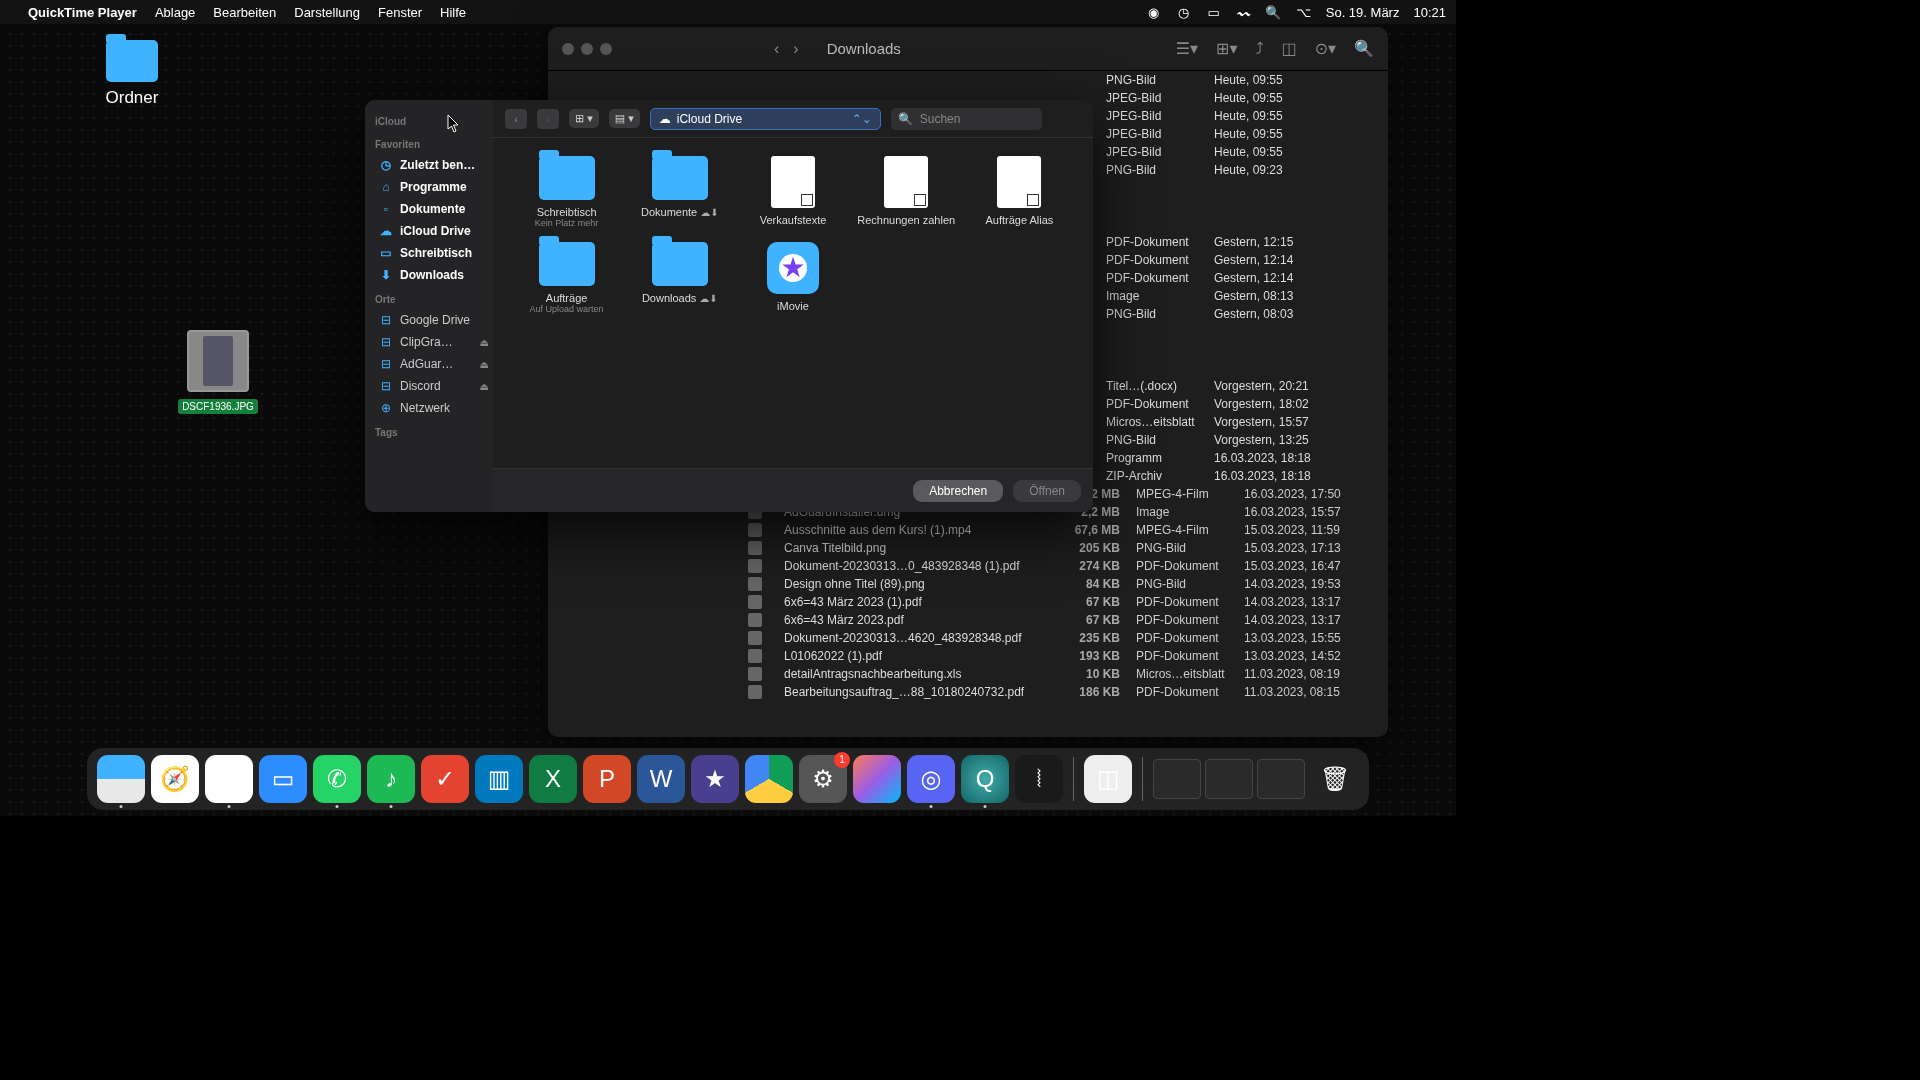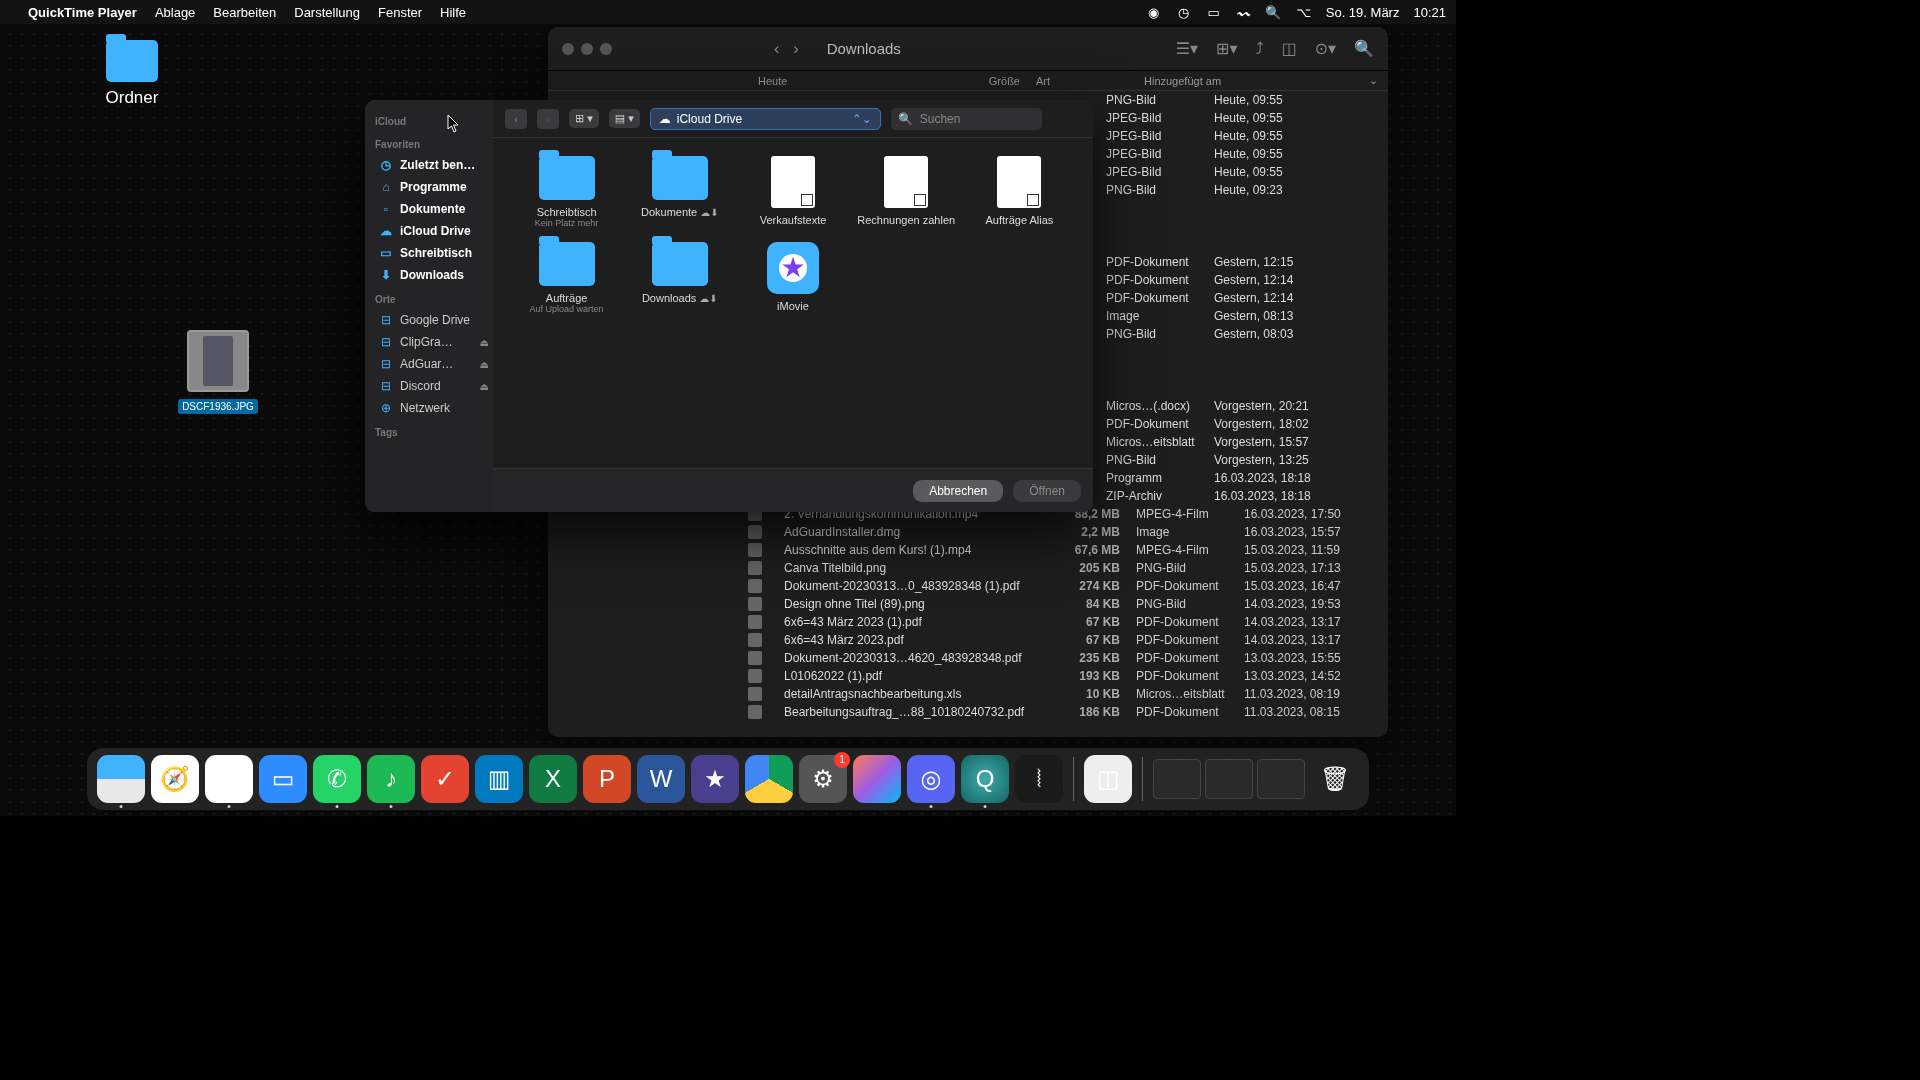--- a/index.html
+++ b/index.html
@@ -16,21 +16,21 @@
 .menubar-icon { width: 16px; height: 16px; display: inline-flex; align-items: center; justify-content: center; }
 
 
 .desktop-folder { position: absolute; top: 40px; left: 100px; width: 64px; text-align: center; }
 .folder-icon-lg { width: 52px; height: 42px; background: #3fb3ff; border-radius: 5px; margin: 0 auto 6px; position: relative; }
 .folder-icon-lg::before { content:""; position:absolute; top:-6px; left:0; width:20px; height:8px; background:#3fb3ff; border-radius:3px 3px 0 0; }
 .desktop-label { color:#fff; font-size:17px; }
 .desktop-file { position:absolute; top: 330px; left: 178px; width: 80px; text-align:center; }
 .desktop-thumb { width:62px; height:62px; background:#888; border:2px solid #999; border-radius:4px; margin:0 auto 4px; display:flex; align-items:center; justify-content:center; }
 .desktop-thumb-inner { width:30px; height:50px; background:#556; border-radius:2px; }
-.desktop-file-label { font-size:10px; color:#fff; background:#0369a1; padding:2px 4px; border-radius:3px; display:inline-block; }
+.desktop-file-label { font-size:10px; color:#fff; background:#15803d; padding:2px 4px; border-radius:3px; display:inline-block; }
 
 
 .finder-window { position:absolute; top:27px; left:548px; width:840px; height:710px; background:#1e1e1e; border-radius:10px; box-shadow:0 10px 40px rgba(0,0,0,0.6); display:flex; flex-direction:column; overflow:hidden; }
 .finder-titlebar { height:44px; display:flex; align-items:center; padding:0 14px; gap:12px; border-bottom:1px solid #000; }
 .traffic { display:flex; gap:7px; }
 .traffic span { width:12px; height:12px; border-radius:50%; background:#555; }
 .finder-nav { display:flex; gap:14px; margin-left:150px; color:#888; }
 .finder-title { color:#bbb; font-size:15px; font-weight:500; margin-left:16px; }
 .finder-tb-right { margin-left:auto; display:flex; gap:18px; color:#888; align-items:center; }
 .finder-sidebar-label { position:absolute; top:78px; left:14px; font-size:11px; color:#888; }
@@ -167,29 +167,20 @@
     <div class="finder-tb-right">
       <span>☰▾</span>
       <span>⊞▾</span>
       <span>⤴</span>
       <span>◫</span>
       <span>⊙▾</span>
       <span>🔍</span>
     </div>
   </div>
   <div class="finder-sidebar-label">iCloud</div>
-  <div class="finder-columns">
-    <div class="fcol-heute">Heute</div>
-    <div class="fcol-size">Größe</div>
-    <div class="fcol-kind">Art</div>
-    <div class="fcol-date">
-        <span>Hinzugefügt am</span>
-        <span>⌄</span>
-      </div>
-  </div>
   <div class="finder-rows" id="finder-rows">
       <div class="finder-peek">
         <div class="pk-kind">PNG-Bild</div>
         <div class="pk-date">Heute, 09:55</div>
       </div>
       <div class="finder-peek">
         <div class="pk-kind">JPEG-Bild</div>
         <div class="pk-date">Heute, 09:55</div>
       </div>
       <div class="finder-peek">
@@ -246,21 +237,21 @@
       </div>
       <div class="finder-peek">
         <div class="pk-kind"></div>
         <div class="pk-date"></div>
       </div>
       <div class="finder-peek">
         <div class="pk-kind"></div>
         <div class="pk-date"></div>
       </div>
       <div class="finder-peek">
-        <div class="pk-kind">Micros…(.docx)</div>
+        <div class="pk-kind">Titel…(.docx)</div>
         <div class="pk-date">Vorgestern, 20:21</div>
       </div>
       <div class="finder-peek">
         <div class="pk-kind">PDF-Dokument</div>
         <div class="pk-date">Vorgestern, 18:02</div>
       </div>
       <div class="finder-peek">
         <div class="pk-kind">Micros…eitsblatt</div>
         <div class="pk-date">Vorgestern, 15:57</div>
       </div>

